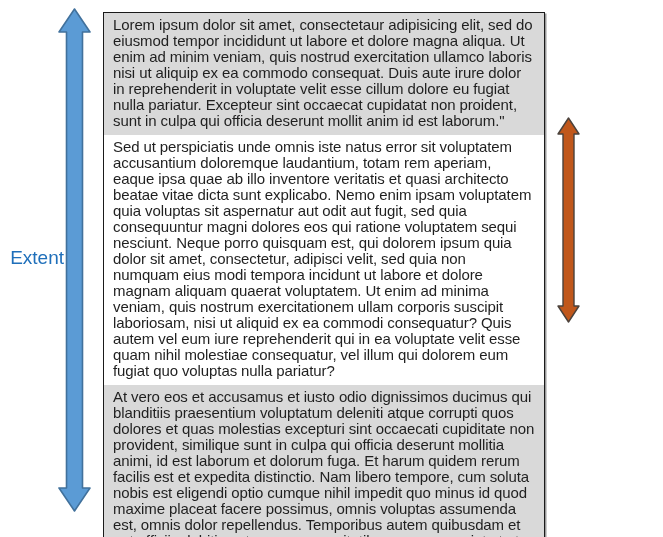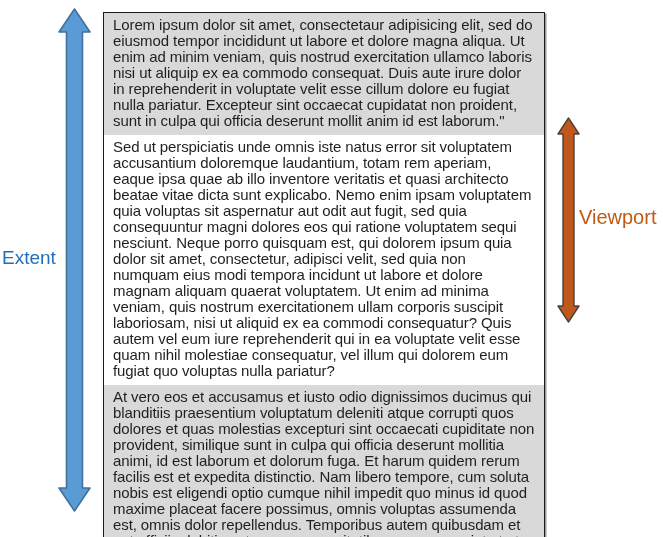--- a/index.html
+++ b/index.html
@@ -47,20 +47,21 @@
     stroke-linejoin: round;
   }
   .label {
     position: absolute;
     font-size: 19px;
     white-space: nowrap;
   }
   .extent-label {
     left: 2px;
     width: 62px;
+    text-align: right;
     color: var(--extent_label_color, #1f6fba);
   }
   .viewport-label {
     left: 579px;
     font-size: 20px;
     color: var(--viewport_label_color, #c05a11);
   }
 </style>
 </head>
 <body>
@@ -76,15 +77,14 @@
   <div class="content-box">
     <p class="para shaded">Lorem ipsum dolor sit amet, consectetaur adipisicing elit, sed do eiusmod tempor incididunt ut labore et dolore magna aliqua. Ut enim ad minim veniam, quis nostrud exercitation ullamco laboris nisi ut aliquip ex ea commodo consequat. Duis aute irure dolor in reprehenderit in voluptate velit esse cillum dolore eu fugiat nulla pariatur. Excepteur sint occaecat cupidatat non proident, sunt in culpa qui officia deserunt mollit anim id est laborum."</p>
     <p class="para visible-para">Sed ut perspiciatis unde omnis iste natus error sit voluptatem accusantium doloremque laudantium, totam rem aperiam, eaque ipsa quae ab illo inventore veritatis et quasi architecto beatae vitae dicta sunt explicabo. Nemo enim ipsam voluptatem quia voluptas sit aspernatur aut odit aut fugit, sed quia consequuntur magni dolores eos qui ratione voluptatem sequi nesciunt. Neque porro quisquam est, qui dolorem ipsum quia dolor sit amet, consectetur, adipisci velit, sed quia non numquam eius modi tempora incidunt ut labore et dolore magnam aliquam quaerat voluptatem. Ut enim ad minima veniam, quis nostrum exercitationem ullam corporis suscipit laboriosam, nisi ut aliquid ex ea commodi consequatur? Quis autem vel eum iure reprehenderit qui in ea voluptate velit esse quam nihil molestiae consequatur, vel illum qui dolorem eum fugiat quo voluptas nulla pariatur?</p>
     <p class="para shaded">At vero eos et accusamus et iusto odio dignissimos ducimus qui blanditiis praesentium voluptatum deleniti atque corrupti quos dolores et quas molestias excepturi sint occaecati cupiditate non provident, similique sunt in culpa qui officia deserunt mollitia animi, id est laborum et dolorum fuga. Et harum quidem rerum facilis est et expedita distinctio. Nam libero tempore, cum soluta nobis est eligendi optio cumque nihil impedit quo minus id quod maxime placeat facere possimus, omnis voluptas assumenda est, omnis dolor repellendus. Temporibus autem quibusdam et aut officiis debitis aut rerum necessitatibus saepe eveniet ut et voluptates repudiandae sint et molestiae non recusandae. Itaque earum rerum hic tenetur a sapiente delectus, ut aut reiciendis voluptatibus maiores alias consequatur aut perferendis doloribus asperiores repellat.</p>
   </div>
 
   <svg class="arrow viewport-arrow" aria-hidden="true" width="23" height="206" viewBox="0 0 23 206" style="top: 117px;">
     <polygon points="11.5,1 22,17 17,17 17,189 22,189 11.5,205 1,189 6,189 6,17 1,17"></polygon>
   </svg>
 
-  <div class="label viewport-label" style="top: 206px;">Viewport</div>
 
 </div>
 
 </body></html>

